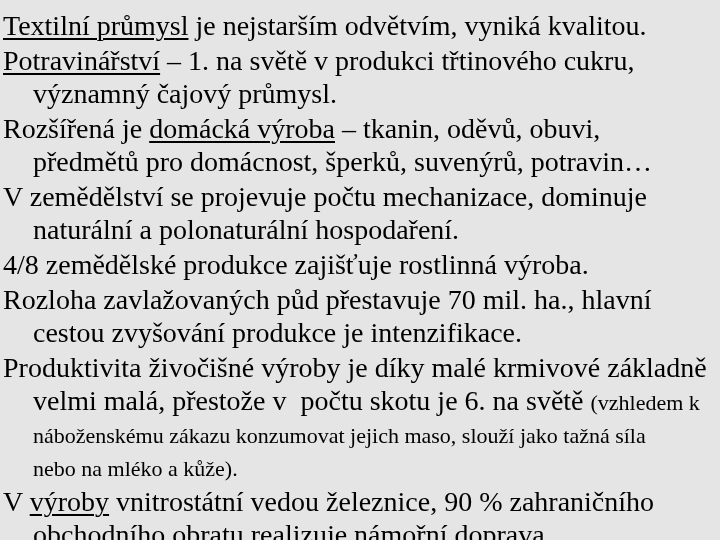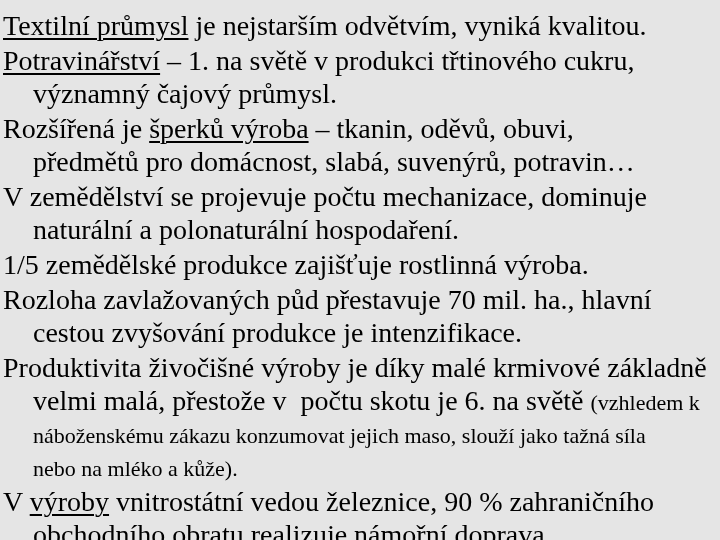--- a/index.html
+++ b/index.html
@@ -37,25 +37,25 @@
     line-height: 25px;
   }
 </style>
 </head>
 <body>
 
 <div class="slide">
     <p class="para"><span class="u">Textilní průmysl</span><span> je nejstarším odvětvím, vyniká kvalitou.</span></p>
     <p class="para"><span class="u">Potravinářství</span><span> – 1. na světě v produkci třtinového cukru,
 významný čajový průmysl.</span></p>
-    <p class="para"><span>Rozšířená je </span><span class="u">šperků výroba</span><span> – tkanin, oděvů, obuvi,
-předmětů pro domácnost, slabá, suvenýrů, potravin…</span></p>
+    <p class="para"><span>Rozšířená je </span><span class="u">domácká výroba</span><span> – tkanin, oděvů, obuvi,
+předmětů pro domácnost, šperků, suvenýrů, potravin…</span></p>
     <p class="para"><span>V zemědělství se projevuje počtu mechanizace, dominuje
 naturální a polonaturální hospodaření.</span></p>
-    <p class="para"><span>1/5 zemědělské produkce zajišťuje rostlinná výroba.</span></p>
+    <p class="para"><span>4/8 zemědělské produkce zajišťuje rostlinná výroba.</span></p>
     <p class="para"><span>Rozloha zavlažovaných půd přestavuje 70 mil. ha., hlavní
 cestou zvyšování produkce je intenzifikace.</span></p>
     <p class="para"><span>Produktivita živočišné výroby je díky malé krmivové základně
 velmi malá, přestože v  počtu skotu je 6. na světě </span><span class="small">(vzhledem k
 náboženskému zákazu konzumovat jejich maso, slouží jako tažná síla
 nebo na mléko a kůže).</span></p>
     <p class="para"><span>V </span><span class="u">výroby</span><span> vnitrostátní vedou železnice, 90 % zahraničního
 obchodního obratu realizuje námořní doprava.</span></p>
   </div>
 

